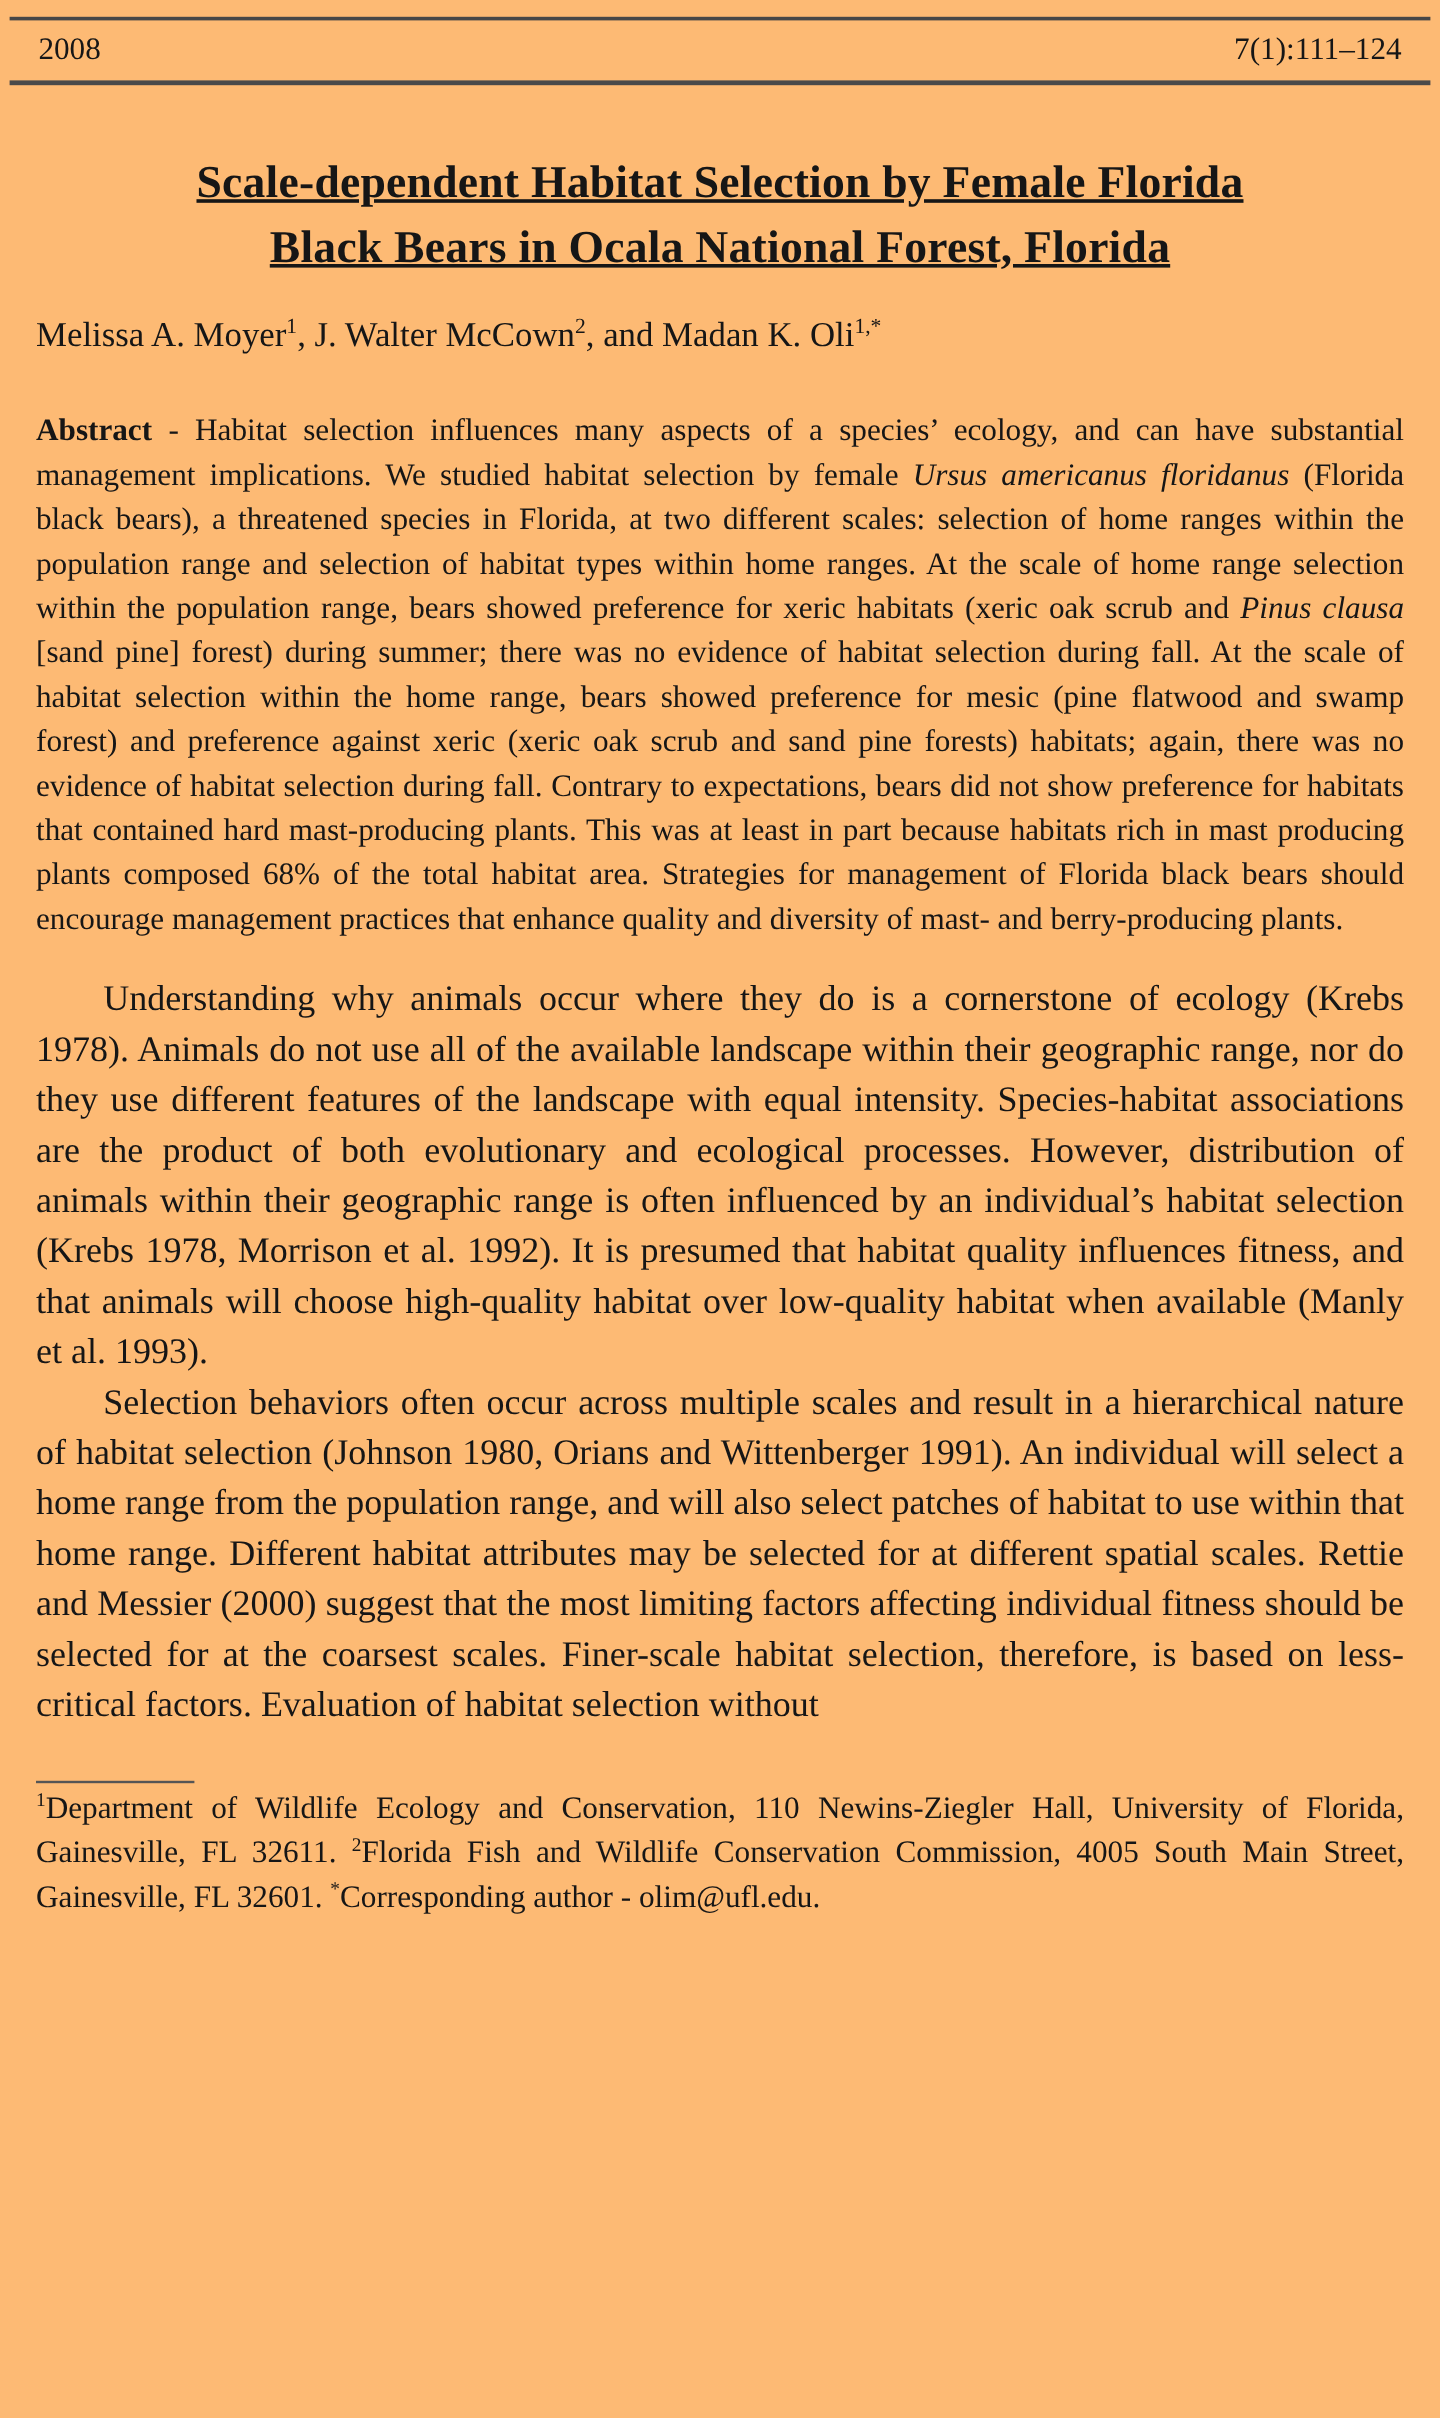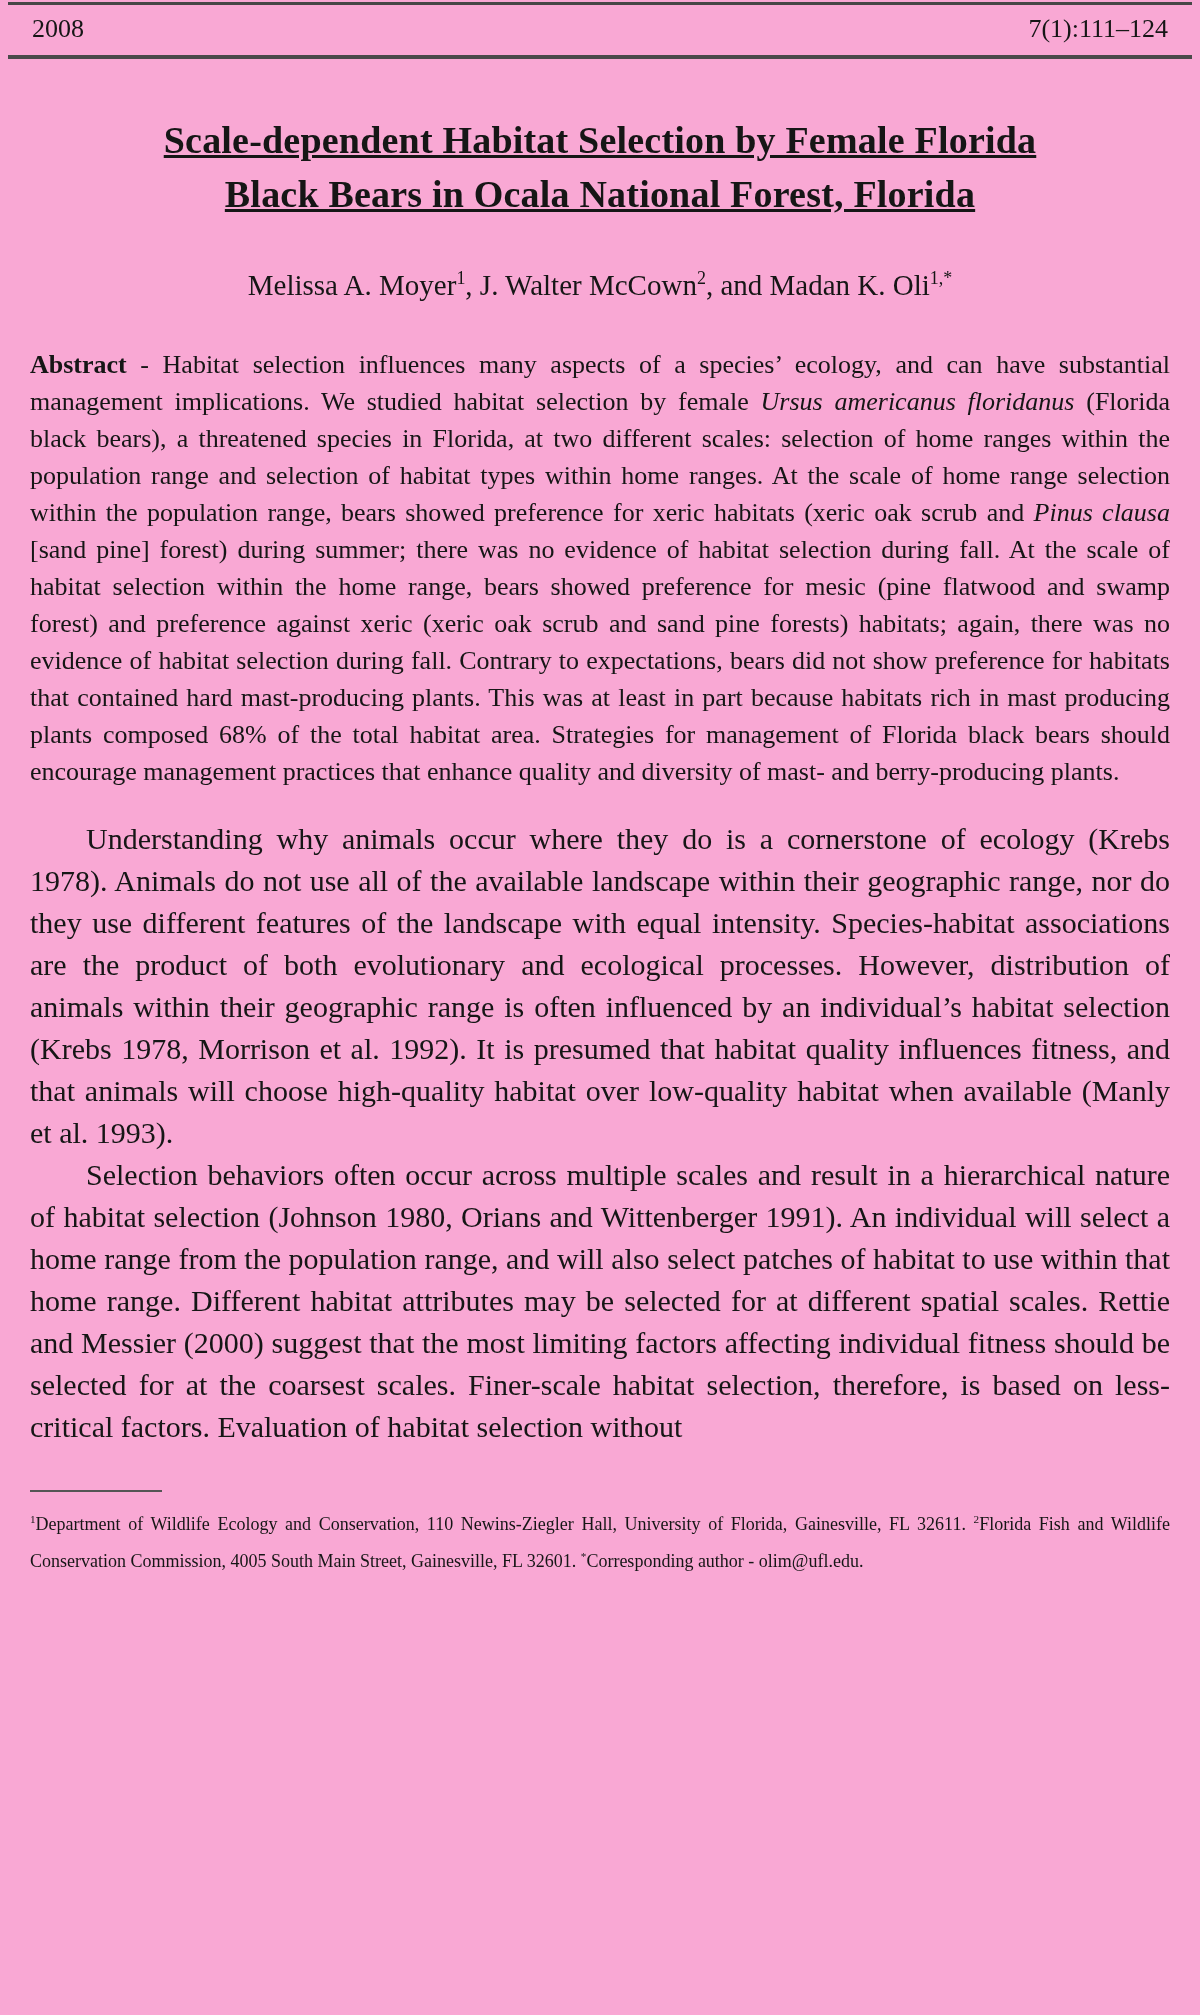--- a/index.html
+++ b/index.html
@@ -1,47 +1,47 @@
 <!DOCTYPE html>
 <html><head>
 <meta charset="utf-8">
 <style>
   html,body{margin:0;padding:0;background:#e9e9e9;}
   .page{
     width:1200px;height:2015px;box-sizing:border-box;
-    margin:0 auto;padding:0 30px;overflow:hidden;
-    background:#f9a8d4;color:#161616;
+    margin:0 auto;padding:12px 30px;overflow:hidden;
+    background:#fdba74;color:#161616;
     font-family:"Liberation Serif","DejaVu Serif",serif;
   }
   .rule{width:calc(100% + 44px);margin-left:-22px;}
   .rule-top{height:3px;background:#474747;margin-top:2px;}
   .header{display:flex;align-items:baseline;font-size:26px;padding:9px 2px 11px;}
   .h-left{flex:1;text-align:left;}
   .h-center{flex:0 1 auto;font-style:italic;letter-spacing:0.5px;}
   .h-right{flex:1;text-align:right;}
   .rule-mid{height:4px;background:#4a4a4a;}
 
   .title{margin:54px 30px 0;font-size:38px;line-height:54px;text-align:center;
          font-weight:700;letter-spacing:0.2px;text-decoration:underline;}
   .title-line{display:block;}
 
-  .authors{margin-top:48px;text-align:center;font-size:29px;}
+  .authors{margin-top:30px;font-size:29px;}
   sup{font-size:62%;vertical-align:super;line-height:0;}
 
   .abstract{margin:44px 0 0;font-size:26px;line-height:37px;text-align:justify;}
   .bold{font-weight:700;}
   .italic{font-style:italic;}
 
   .section-heading{margin:42px 0 0;text-align:center;font-size:31px;font-weight:700;}
 
   .body-para{margin:28px 0 0;font-size:30px;line-height:42px;text-align:justify;text-indent:56px;}
   .body-para.second{margin-top:0;}
 
   .footnote-rule{margin-top:42px;width:132px;height:2px;background:#555;}
-  .footnote{margin:14px 0 0;font-size:18px;line-height:37px;text-align:justify;}
+  .footnote{margin:2px 0 0;font-size:26px;line-height:37px;text-align:justify;}
 </style>
 </head>
 <body>
 
 <div class="page">
 
   <div class="rule rule-top"></div>
 
   <div class="header">
     <span class="h-left">2008</span>

